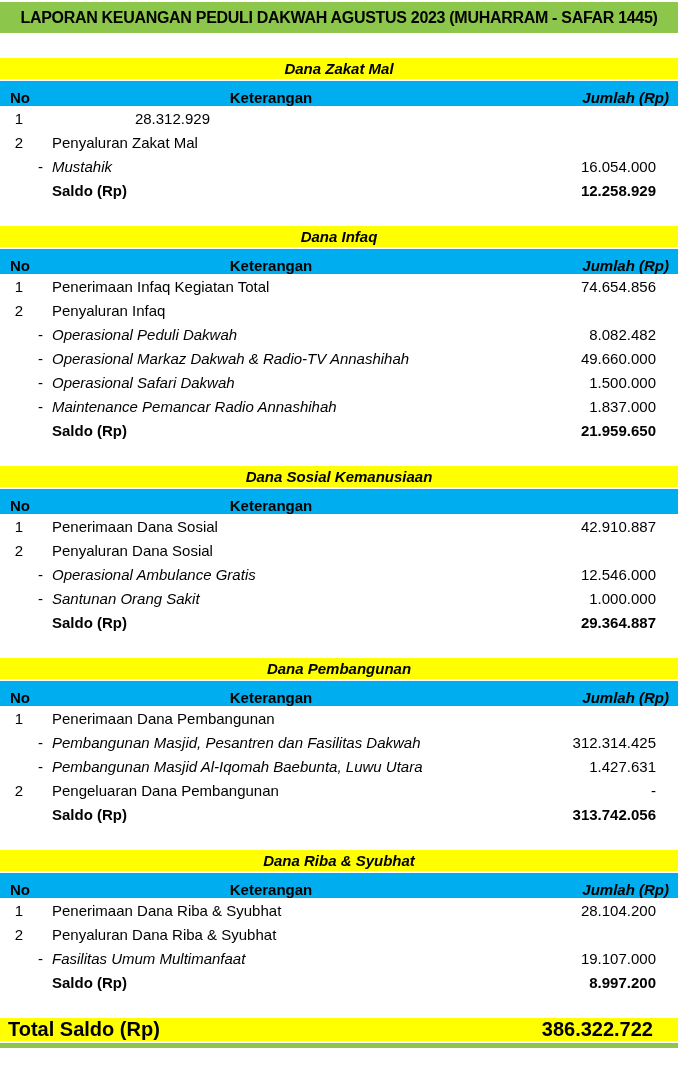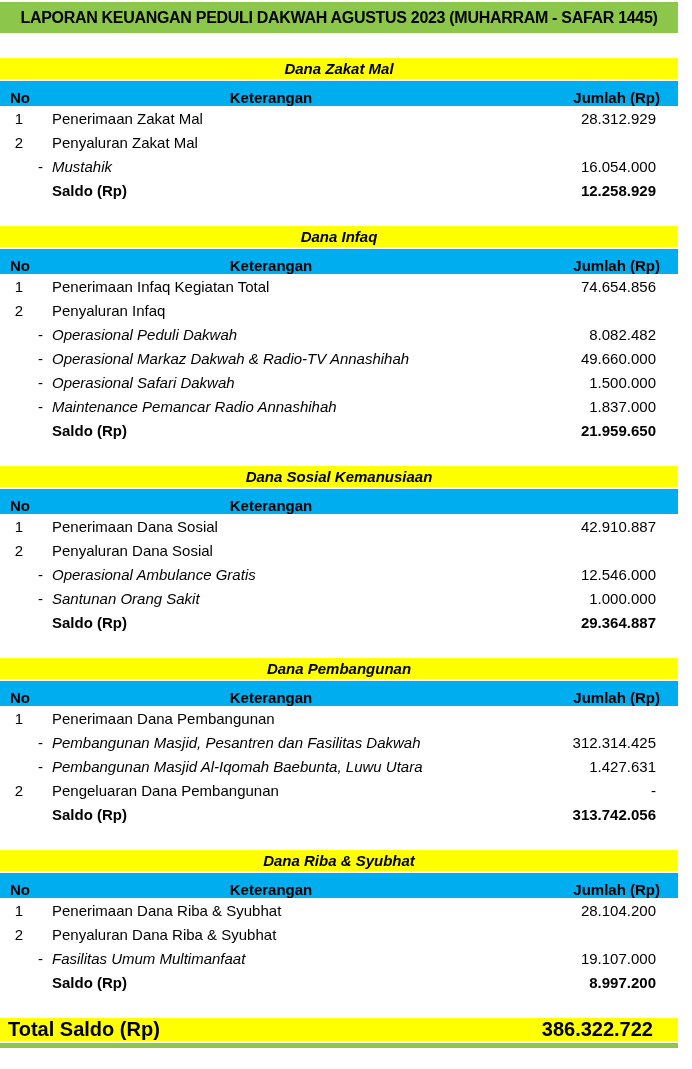--- a/index.html
+++ b/index.html
@@ -31,21 +31,21 @@
     margin-bottom:2px;
     font-style:italic;
   }
   .col-header{
     height:25px;background:var(--blue);
     display:flex;align-items:flex-end;
     font-weight:bold;font-size:15px;
   }
   .h-no{width:44px;padding-left:10px;}
   .h-ket{flex:1;text-align:center;}
-  .h-jum{width:180px;text-align:right;padding-right:18px;}
+  .h-jum{width:180px;text-align:right;padding-right:9px;font-style:italic;}
 
   .row{
     height:24px;display:flex;align-items:center;font-size:15px;
   }
   .c-no{width:38px;text-align:center;}
   .c-dash{width:14px;text-align:left;}
   .c-label{flex:1;white-space:nowrap;padding-right:4px;}
   .c-amount{width:180px;text-align:right;padding-right:22px;white-space:nowrap;}
   .row-sub .c-label{font-style:italic;}
   .row-saldo .c-label,.row-saldo .c-amount{font-weight:bold;}
@@ -73,21 +73,20 @@
     <div class="section-title">Dana Zakat Mal</div>
     <div class="col-header">
       <span class="h-no">No</span>
       <span class="h-ket">Keterangan</span>
       <span class="h-jum">Jumlah (Rp)</span>
     </div>
     <div class="rows">
   <div class="row row-normal">
     <span class="c-no">1</span>
     <span class="c-dash"></span>
-    <span class="c-label">Penerimaan Zakat Mal</span>
     <span class="c-amount">28.312.929</span>
   </div>
 
   <div class="row row-normal">
     <span class="c-no">2</span>
     <span class="c-dash"></span>
     <span class="c-label">Penyaluran Zakat Mal</span>
     <span class="c-amount"></span>
   </div>
 

